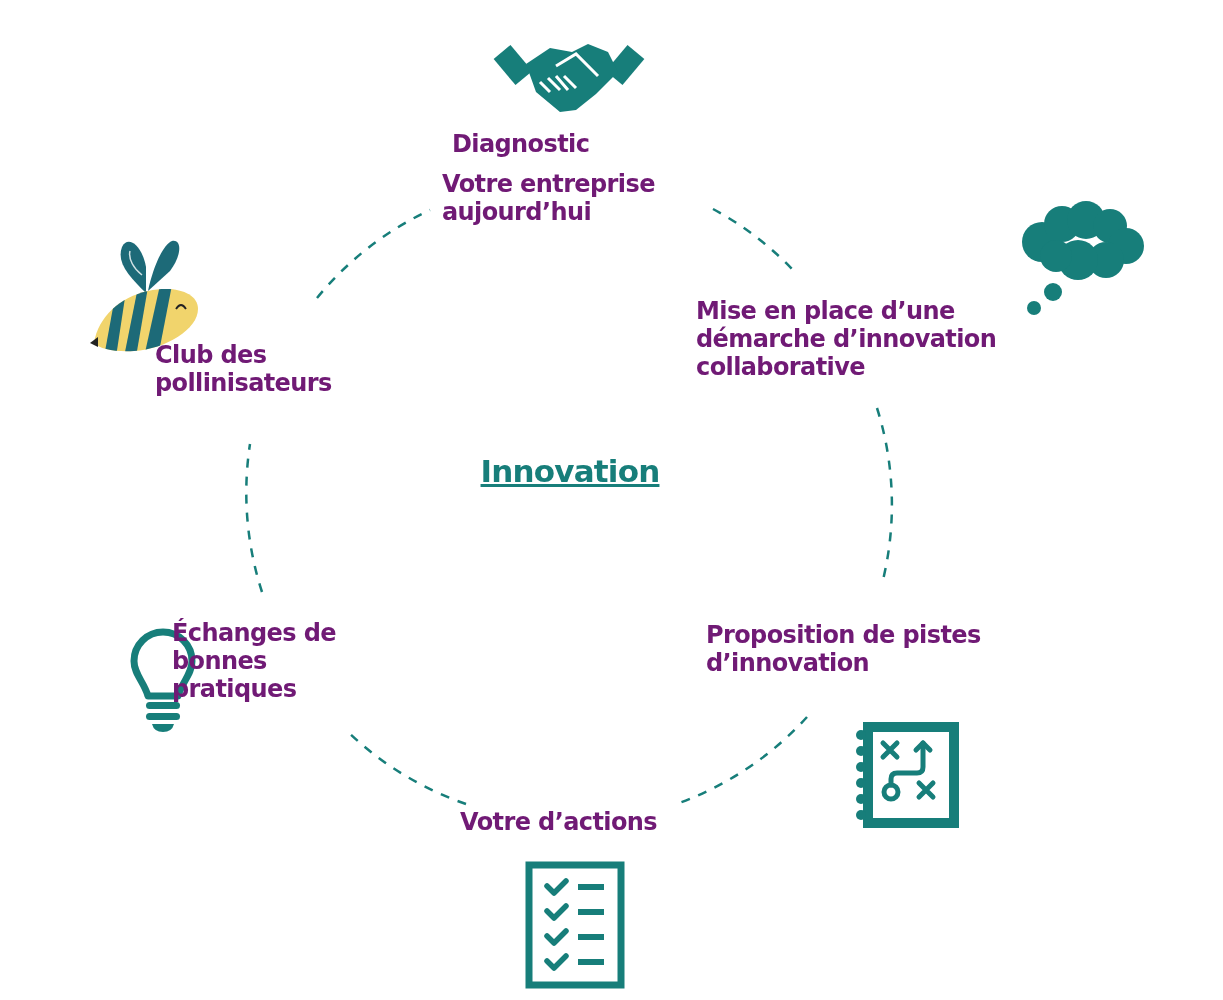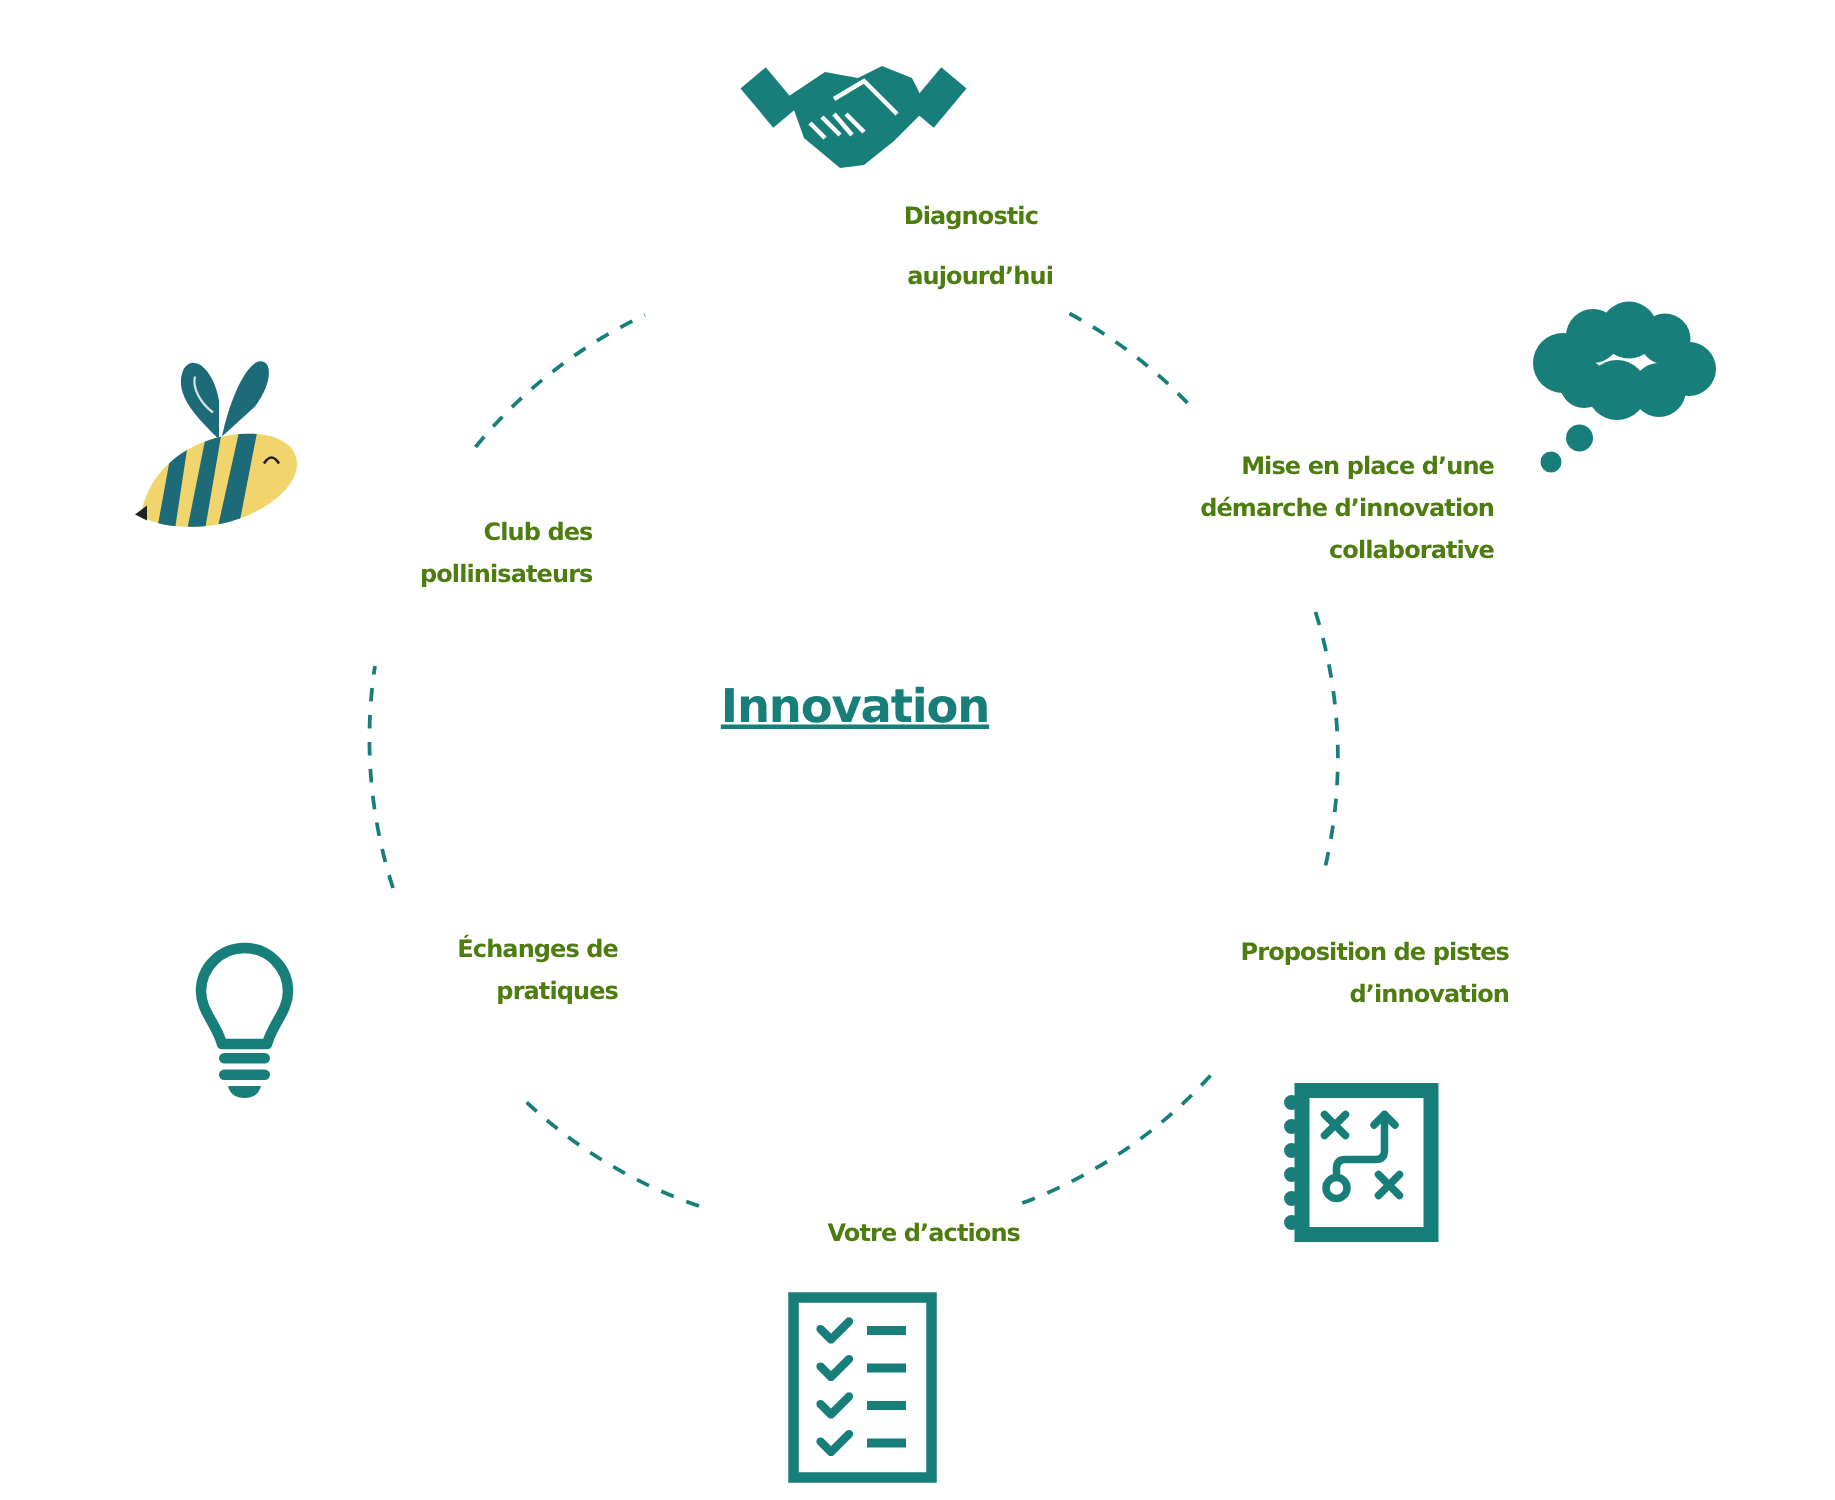--- a/index.html
+++ b/index.html
@@ -1,20 +1,20 @@
 <!DOCTYPE html>
 <html><head>
   <meta charset="utf-8">
   <style>
     html, body { margin: 0; padding: 0; background: #ffffff; }
     body { width: 1223px; height: 1000px; position: relative; overflow: hidden;
            font-family: "DejaVu Sans", sans-serif; }
     .abs { position: absolute; }
-    .label { position: absolute; color: #4d7c0f; font-weight: bold; font-size: 16px;
-             line-height: 28px; text-align: right; letter-spacing: -0.6px;
+    .label { position: absolute; color: #701a75; font-weight: bold; font-size: 24px;
+             line-height: 28px; text-align: left; letter-spacing: -0.6px;
              font-family: "DejaVu Sans", sans-serif; }
     .label span { display: block; white-space: nowrap; }
     .center-title { position: absolute; color: #177e7a; font-weight: bold; font-size: 31px;
              line-height: 35px; text-align: center; letter-spacing: -0.8px;
              font-family: "DejaVu Sans", sans-serif; }
     .center-title span { display: block; }
     svg.icon { position: absolute; overflow: visible; }
   </style>
 </head>
 <body>
@@ -42,20 +42,21 @@
   </g>
   <g fill="none" stroke="#ffffff" stroke-width="3">
     <path d="M 56 34 L 76 22 L 98 44"></path>
     <path d="M 40 50 L 50 60 M 48 46 L 60 58 M 56 44 L 68 58 M 64 44 L 76 56"></path>
   </g>
 </svg>
 <div class="label" style="left:452px;top:130px;width:240px;">
   <span>Diagnostic</span>
 </div>
 <div class="label" style="left:442px;top:170px;width:260px;">
+  <span>Votre entreprise</span>
   <span>aujourd’hui</span>
 </div>
 
 <svg class="icon" width="130" height="115" viewBox="0 0 130 115" style="left:1018px;top:202px;">
   <g fill="#177e7a">
     <circle cx="24" cy="40" r="20"></circle>
     <circle cx="44" cy="22" r="18"></circle>
     <circle cx="68" cy="18" r="19"></circle>
     <circle cx="92" cy="24" r="17"></circle>
     <circle cx="108" cy="44" r="18"></circle>
@@ -118,20 +119,21 @@
 <svg class="icon" width="70" height="106" viewBox="0 0 70 106" style="left:128px;top:628px;">
   <path d="M 35 4 A 29 29 0 0 1 64 33 C 64 46 54 54 50 68 L 20 68 C 16 54 6 46 6 33 A 29 29 0 0 1 35 4 Z" fill="none" stroke="#177e7a" stroke-width="7" stroke-linejoin="round"></path>
   <g fill="#177e7a">
     <rect x="18" y="74" width="34" height="7" rx="3.5"></rect>
     <rect x="18" y="85" width="34" height="7" rx="3.5"></rect>
     <path d="M 24 96 L 46 96 Q 44 104 35 104 Q 26 104 24 96 Z"></path>
   </g>
 </svg>
 <div class="label" style="left:172px;top:619px;width:240px;">
   <span>Échanges de</span>
+  <span>bonnes</span>
   <span>pratiques</span>
 </div>
 
 <svg class="icon" width="118" height="116" viewBox="0 0 118 116" style="left:86px;top:237px;">
   <defs>
     <clipPath id="beeBody">
       <path d="M 8 106 C 12 80 34 60 62 54 C 90 48 112 56 112 72 C 112 92 80 112 48 114 C 28 115 14 112 8 106 Z"></path>
     </clipPath>
   </defs>
 

